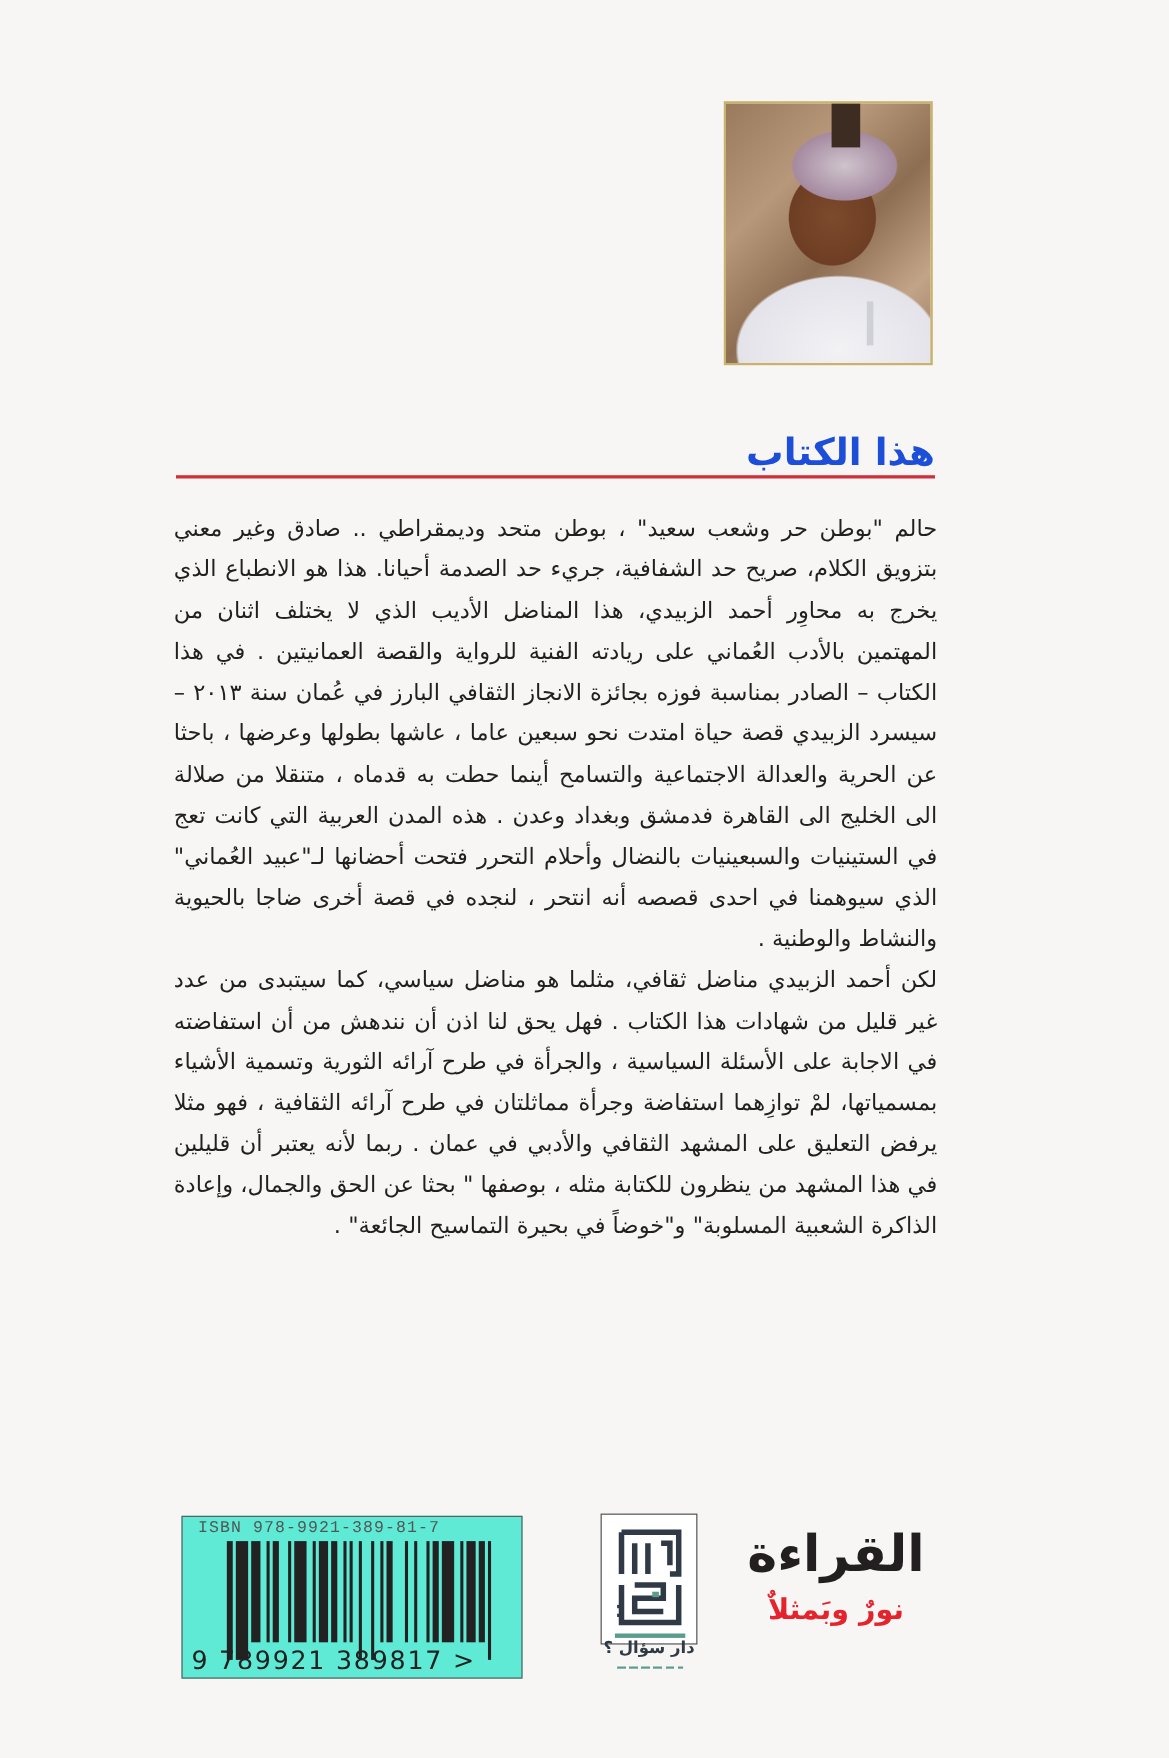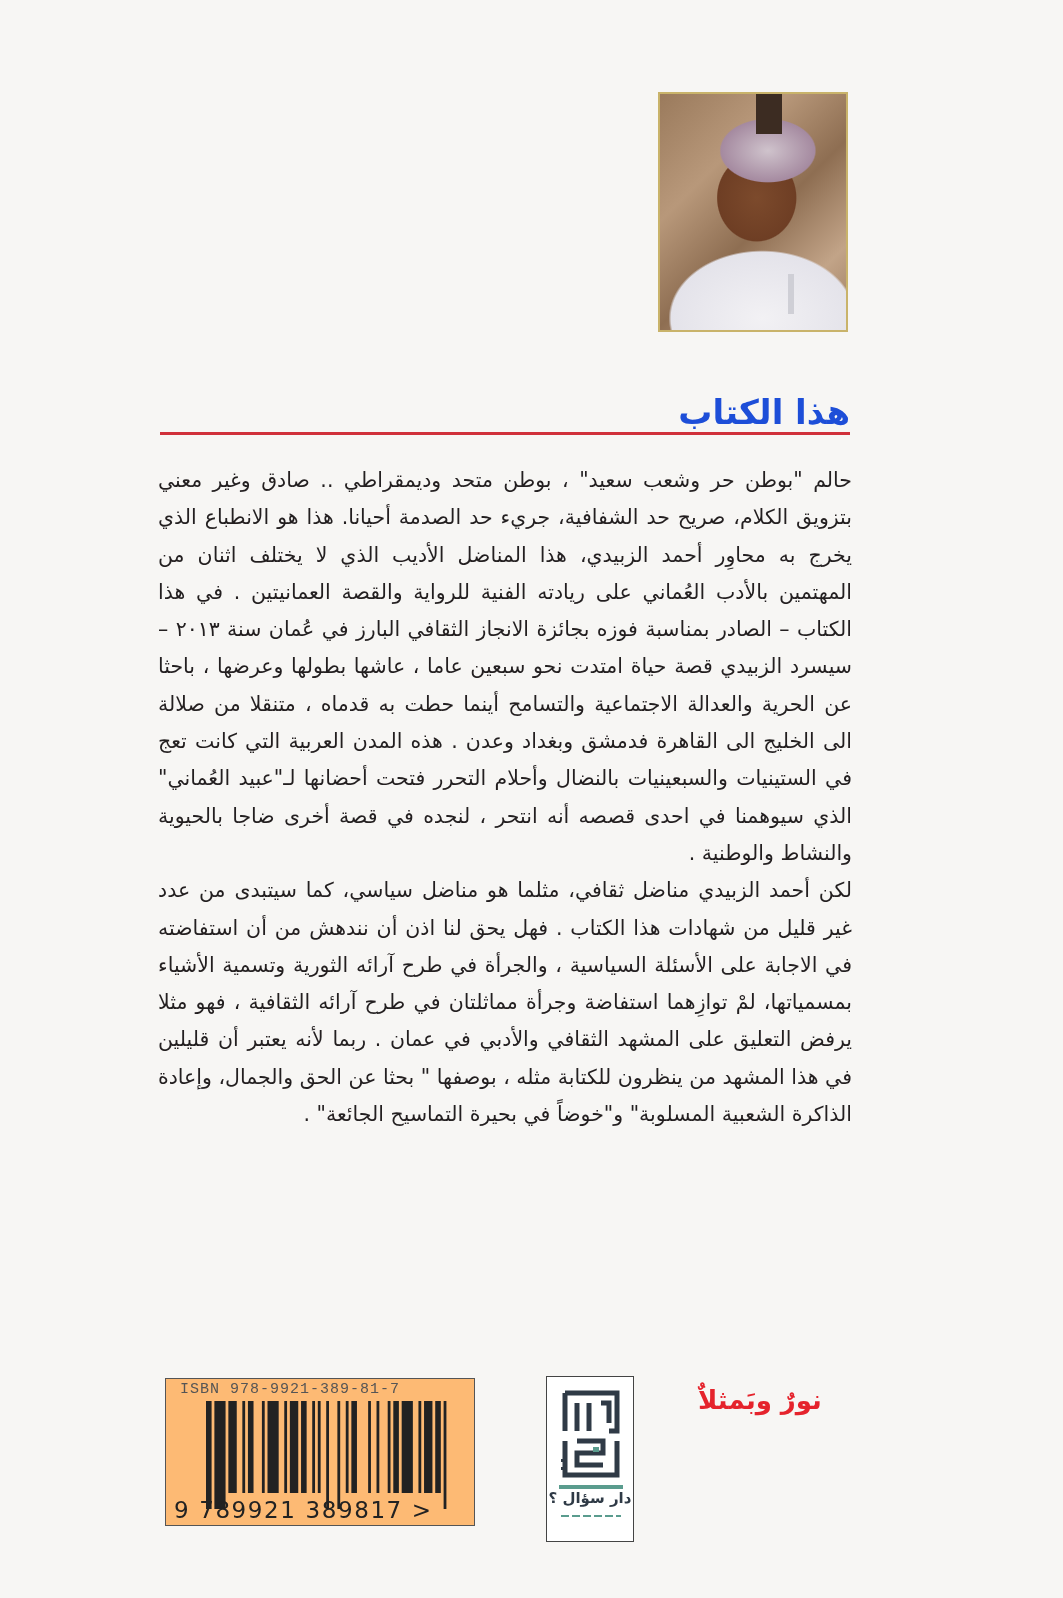--- a/index.html
+++ b/index.html
@@ -51,21 +51,21 @@
       text-align-last: right;
       font-family: "DejaVu Sans", sans-serif;
       font-size: 20.5px;
       line-height: 37.3px;
       color: #231f20;
     }
     .body-text p { margin: 0; }
     .barcode {
       position: absolute; left: 165px; top: 1378px;
       width: 310px; height: 148px;
-      background: #fdba74;
+      background: #5eead4;
       border: 1.5px solid #555;
       box-sizing: border-box;
     }
     .barcode .isbn-text {
       position: absolute; left: 14px; top: 2px;
       font-family: "Liberation Mono", monospace;
       font-size: 15px; color: #555; letter-spacing: 1px;
       white-space: nowrap;
     }
     .barcode .bars {
@@ -74,21 +74,21 @@
     }
     .barcode .digits {
       position: absolute; left: 8px; bottom: 2px;
       font-family: "DejaVu Sans", sans-serif;
       font-size: 23px; color: #222; letter-spacing: 1.6px;
       white-space: nowrap;
       background: transparent;
     }
     .pub-logo {
       position: absolute; left: 546px; top: 1376px;
-      width: 88px; height: 166px;
+      width: 88px; height: 119px;
       background: #fff;
       border: 1.5px solid #444;
       box-sizing: border-box;
     }
     .pub-logo .glyph {
       position: absolute; left: 12px; top: 12px; width: 64px; height: 92px;
     }
     .pub-logo .teal-bar {
       position: absolute; left: 12px; top: 108px; width: 64px; height: 4px; background: #5a9c8e;
     }
@@ -179,14 +179,15 @@
     <rect x="34" y="58" width="6" height="5" fill="#5a9c8e"></rect>
     <rect x="2" y="70" width="3" height="3" fill="#2f3a46"></rect>
     <rect x="2" y="78" width="3" height="3" fill="#2f3a46"></rect>
   </svg>
   <div class="teal-bar"></div>
   <div class="pub-name">دار سؤال ؟</div>
   <div class="dash"></div>
 </div>
 
 <div class="series-logo">
+  <span class="main">القراءة</span>
   <span class="tagline">نورٌ وبَمثلاٌ</span>
 </div>
 
 </body></html>

